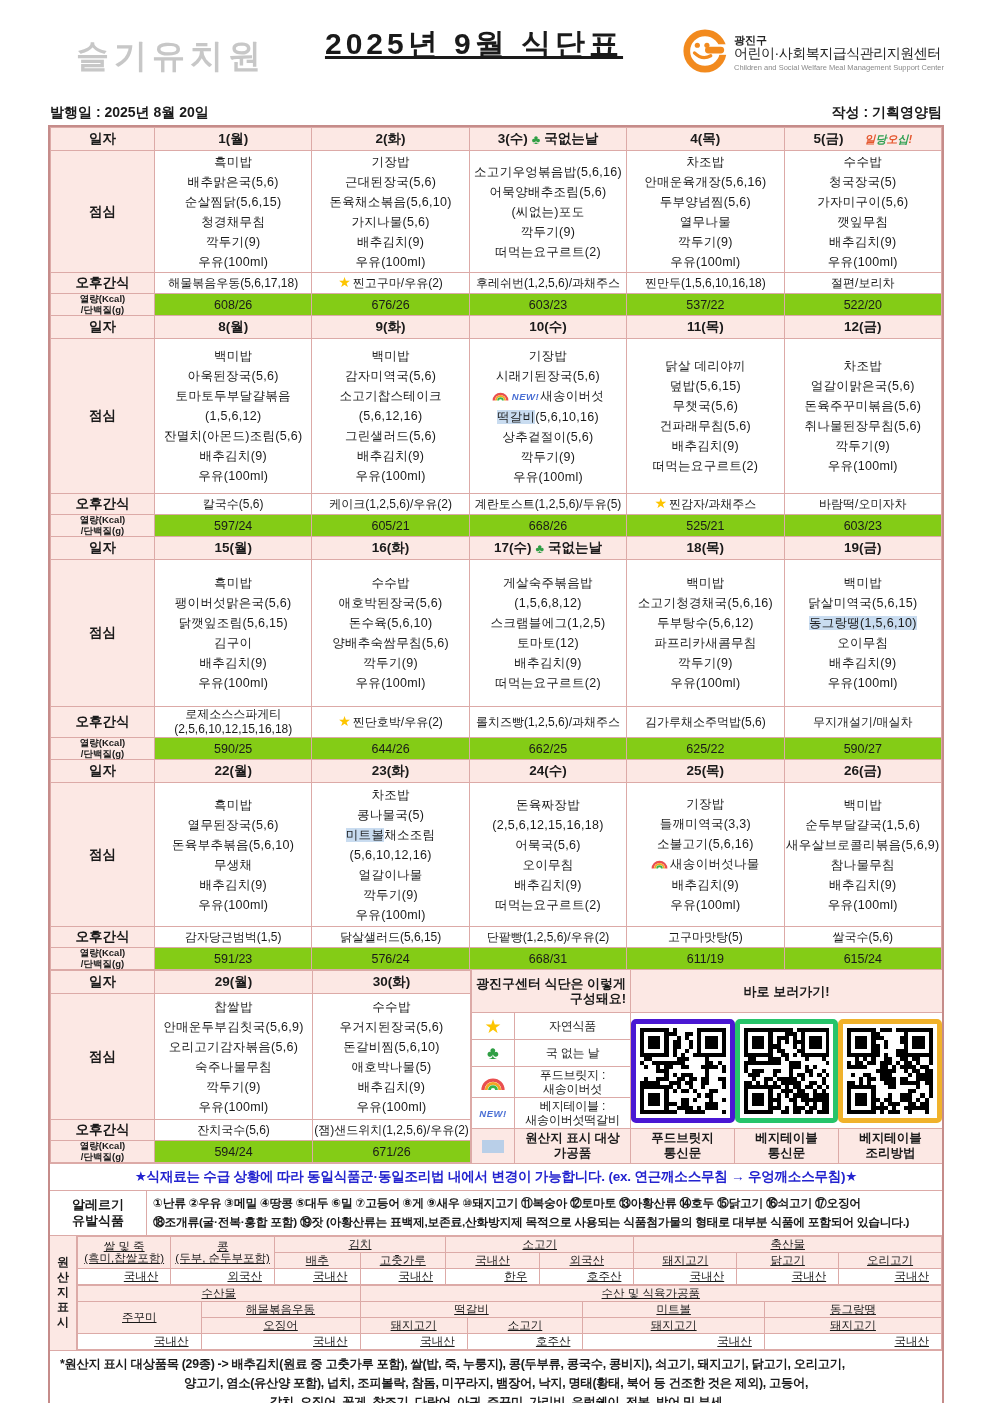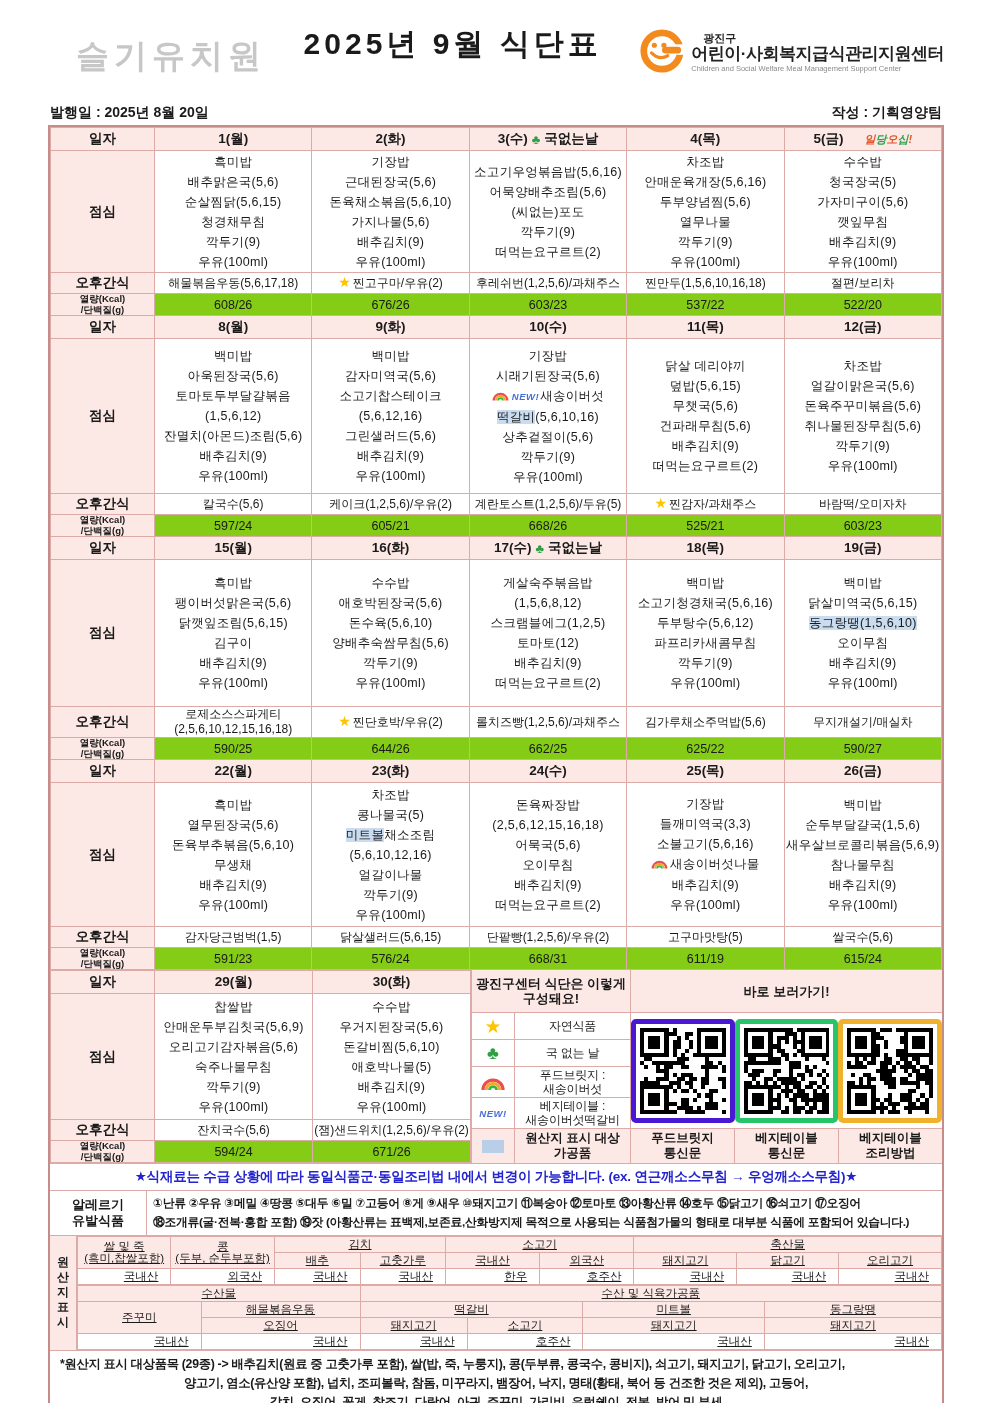--- a/index.html
+++ b/index.html
@@ -3,26 +3,26 @@
 <meta charset="utf-8">
 <style>
   html,body{margin:0;padding:0;background:#fff;}
   body{width:992px;height:1403px;font-family:"Liberation Sans","DejaVu Sans",sans-serif;color:#1a1a1a;overflow:hidden;}
   .page{padding:6px 48px 0 48px;}
 
   
   .hdr{display:flex;align-items:flex-start;margin-top:16px;height:78px;}
   .school{font-size:33px;font-weight:600;color:#c7c7c7;letter-spacing:5px;margin:12px 0 0 28px;white-space:nowrap;}
   .title-wrap{flex:1;text-align:center;padding-top:2px;}
-  .title{font-size:30px;font-weight:800;letter-spacing:4px;}
+  .title{font-size:30px;font-weight:800;letter-spacing:4px;text-decoration:underline;}
   .subtitle{font-size:15px;font-weight:700;margin-top:3px;letter-spacing:1px;}
   .logo{display:flex;align-items:center;gap:6px;margin-top:6px;}
   .logo-txt{line-height:1.1;}
-  .logo-district{font-size:11px;font-weight:800;color:#222;margin-left:12px;}
-  .logo-name{font-size:17px;font-weight:700;color:#222;letter-spacing:-0.5px;}
+  .logo-district{font-size:11px;font-weight:800;color:#222;}
+  .logo-name{font-size:14px;font-weight:400;color:#222;letter-spacing:-0.5px;}
   .logo-eng{font-size:7.5px;color:#8a8a8a;margin-top:2px;}
   .meta{display:flex;justify-content:space-between;font-size:14px;font-weight:800;margin:4px 2px 3px 2px;}
 
   
   .sheet{border:2px solid #c58c8a;}
   table{border-collapse:collapse;table-layout:fixed;width:100%;}
   td{border:1px solid #dcaaa7;text-align:center;vertical-align:middle;padding:0;}
   .l-cell{background:#fce8e4;font-weight:800;font-size:13.5px;}
   .c-date{background:#fce8e4;font-weight:800;font-size:13.5px;height:22px;}
   .date-inner{display:flex;align-items:center;justify-content:center;gap:4px;}
@@ -42,21 +42,21 @@
   .ico-clover{color:#2f9e44;font-size:13px;}
   .ico-new{color:#4a6fd4;font-size:9.5px;font-weight:800;font-style:italic;letter-spacing:0.5px;margin:0 1px;}
   .ico-rainbow{display:inline-block;vertical-align:-1px;margin-right:2px;}
   .badge{display:inline-block;font-size:11px;font-weight:800;font-style:italic;letter-spacing:0;margin-left:17px;}
 
   
   .week5{display:flex;align-items:stretch;}
   .w5-left{width:421px;flex:0 0 421px;}
   .legend{flex:1;display:grid;grid-template-columns:42px 115px 1fr 1fr 1fr;grid-template-rows:42px 26px 26px 30px 30px 1fr;gap:1px;background:#dcaaa7;border-left:1px solid #dcaaa7;}
   .legend>div{background:#fff;display:flex;align-items:center;justify-content:center;}
-  .lg-h{background:#fce8e4 !important;font-weight:800;font-size:13px;white-space:pre-line;line-height:15px;text-align:center;}
+  .lg-h{background:#fce8e4 !important;font-weight:800;font-size:13px;white-space:pre-line;line-height:15px;text-align:right;}
   .lg-left{grid-area:1/1/2/3;}
   .lg-right{grid-area:1/3/2/6;}
   .lg-lab{font-size:12px;line-height:14px;white-space:pre-line;text-align:center;letter-spacing:-0.2px;}
   .lg-qrzone{grid-area:2/3/6/6;display:flex;align-items:center;justify-content:space-evenly;}
   .qr{width:86px;height:86px;border-radius:5px;padding:4px;background:#fff;}
   .qr svg{width:100%;height:100%;shape-rendering:crispEdges;}
   .lg-bot{background:#fce8e4 !important;font-size:12.5px;font-weight:700;white-space:pre-line;line-height:15px;text-align:center;}
   .ico-bluebox{display:inline-block;width:22px;height:13px;background:#b9cfe8;}
   .lg-ico-star{color:#fdc500;font-size:19px;}
   .lg-ico-clover{color:#2f9e44;font-size:18px;}

